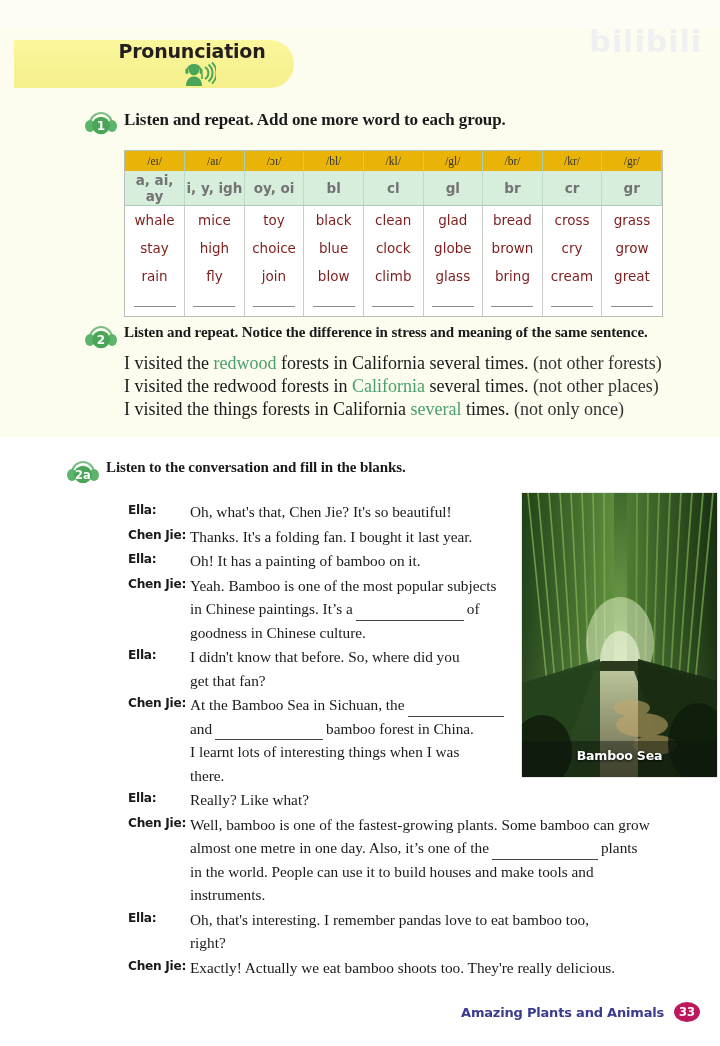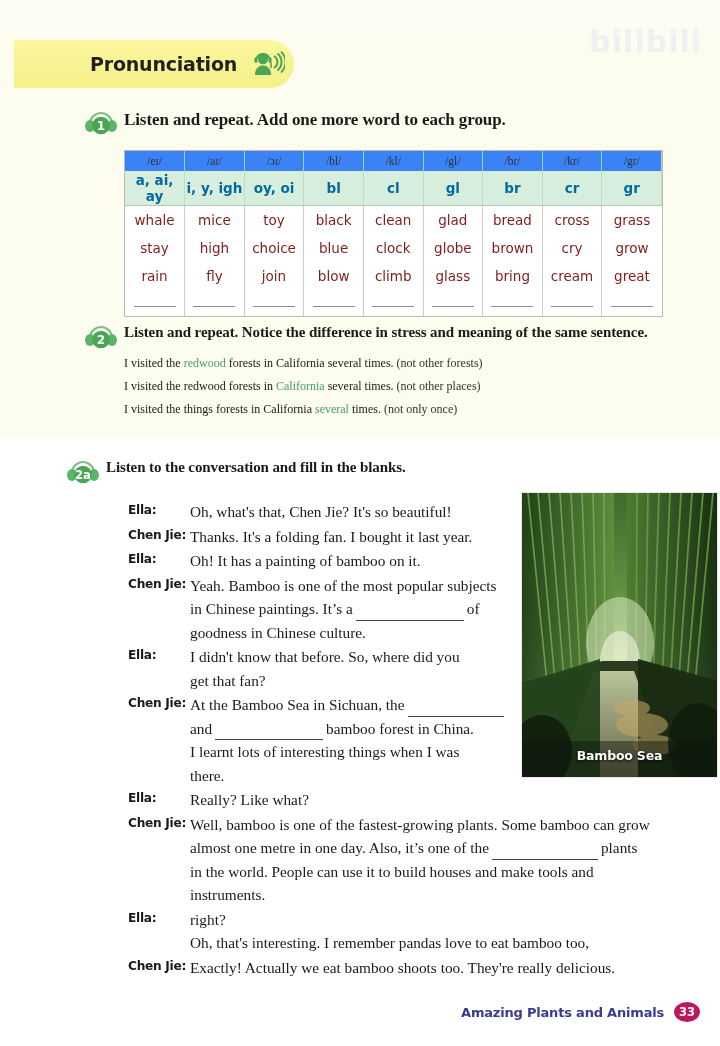--- a/index.html
+++ b/index.html
@@ -43,20 +43,21 @@
   
   .banner {
     position: absolute;
     left: 14px; top: 40px;
     width: 280px; height: 48px;
     background: linear-gradient(180deg,#fbf79c 0%, #f7f292 55%, #f6f08c 100%);
     border-radius: 0 24px 24px 0;
     display: flex;
     align-items: center;
     padding-left: 76px;
+    flex-direction: column;
   }
   .banner-title {
     font-family: "DejaVu Sans", sans-serif;
     font-size: 19px;
     font-weight: bold;
     color: #231f20;
     letter-spacing: -0.2px;
   }
   .banner-icon {
     margin-left: 14px;
@@ -104,32 +105,32 @@
     table-layout: fixed;
   }
   table.phonics td {
     border-right: 1px solid #c9cdc7;
     text-align: center;
     font-family: "DejaVu Sans", sans-serif;
     background: #fff;
   }
   table.phonics tr td:last-child { border-right: none; }
   table.phonics tr.r-ipa td {
-    background: #3b82f6;
+    background: #eab308;
     font-size: 11.5px;
     color: #333;
     height: 20px;
     font-family: "Liberation Serif", serif;
     border-right: 1px solid #a6d0b2;
   }
   table.phonics tr.r-spell td {
     background: #d8eedd;
     font-size: 13.5px;
     font-weight: bold;
-    color: #0369a1;
+    color: #737373;
     height: 26px;
     border-right: 1px solid #bcdcc5;
     border-bottom: 1px solid #a9ceb5;
   }
   table.phonics tr.r-word td {
     font-size: 13.5px;
     color: #7f1d1d;
     height: 28px;
   }
   table.phonics tr.r-blank td {
@@ -142,21 +143,21 @@
     width: 42px;
     border-bottom: 1.4px solid #8c8c8c;
     height: 1px;
   }
 
   
   .stress-block {
     position: absolute;
     left: 124px; top: 352px;
     font-family: "Liberation Serif", serif;
-    font-size: 12px;
+    font-size: 18px;
     color: #1a1a1a;
     line-height: 23px;
   }
   .stress-block .line { white-space: nowrap; }
   .hl { color: #4aa06a; }
   .paren { color: #333; }
 
   
   .dialogue {
     position: absolute;
@@ -536,22 +537,22 @@
         <span>almost one metre in one day. Also, it’s one of the</span><span class="fill w4"></span><span>plants</span>
       </div>
       <div class="d-line">in the world. People can use it to build houses and make tools and</div>
       <div class="d-line">instruments.</div>
     </span>
   </div>
 
   <div class="d-row">
     <span class="d-speaker">Ella:</span>
     <span class="d-lines">
+      <div class="d-line">Oh, that's interesting. I remember pandas love to eat bamboo too,</div>
       <div class="d-line">right?</div>
-      <div class="d-line">Oh, that's interesting. I remember pandas love to eat bamboo too,</div>
     </span>
   </div>
 
   <div class="d-row">
     <span class="d-speaker">Chen Jie:</span>
     <span class="d-lines">
       <div class="d-line">Exactly! Actually we eat bamboo shoots too. They're really delicious.</div>
     </span>
   </div>
 

